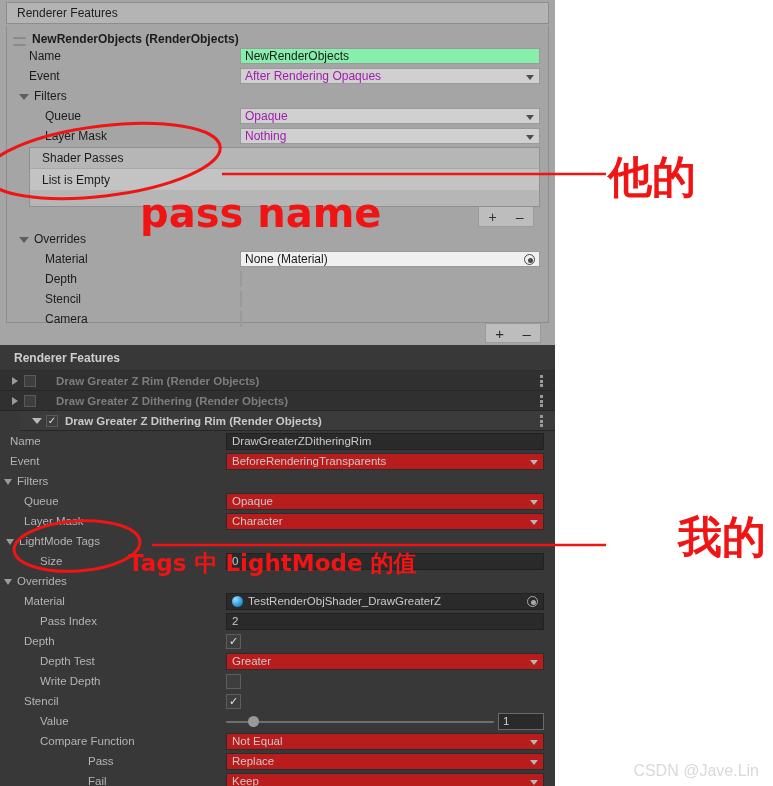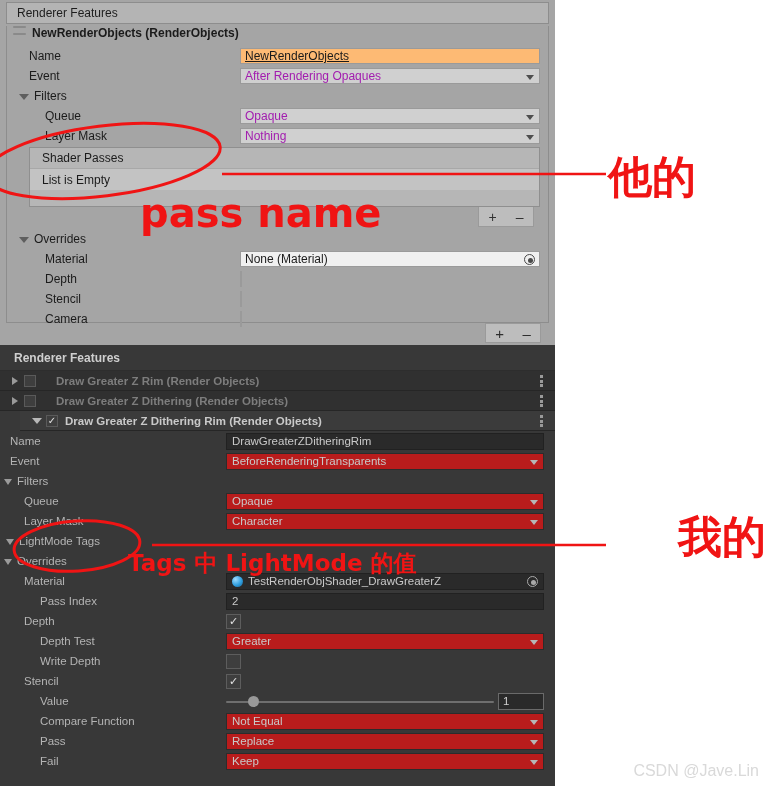--- a/index.html
+++ b/index.html
@@ -26,42 +26,41 @@
     display: flex; align-items: center;
   }
   .lp-titlebar .t { padding-left: 10px; font-size: 12px; color: #1d1d1d; }
 
   .lp-body {
     position: absolute; left: 6px; top: 26px; right: 6px; bottom: 22px;
     background: #a5a5a5;
     border: 1px solid #8d8d8d; border-top: none;
   }
   .lp-feature-head {
-    display: flex; align-items: flex-start; height: 20px;
+    display: flex; align-items: flex-end; height: 20px;
     padding-left: 6px; font-weight: bold; font-size: 12px; color: #1b1b1b;
   }
   .hamburger { width: 13px; height: 9px; margin-right: 6px;
     display: inline-flex; flex-direction: column; justify-content: space-between; }
   .hamburger i { display: block; height: 2px; background: #8a8a8a; border-radius: 1px; }
 
   .lrow { display: flex; align-items: center; height: 20px; }
   .lrow .lbl { font-size: 12px; color: #1b1b1b; white-space: nowrap; }
   .lrow .fld { margin-left: auto; }
   .ind1 { padding-left: 22px; }
   .ind2 { padding-left: 38px; }
 
   .tri { display: inline-block; width: 0; height: 0; margin-right: 5px;
     border-left: 5px solid transparent; border-right: 5px solid transparent;
     border-top: 6px solid #5e5e5e; position: relative; top: 1px; }
 
   .lfield-text {
-    width: 300px; height: 16px; background: #fdba74; border: 1px solid #9a9a9a;
+    width: 300px; height: 16px; background: #86efac; border: 1px solid #9a9a9a;
     font-size: 12px; color: #1b1b1b; display: flex; align-items: center;
     padding-left: 4px;
-    text-decoration: underline;
   }
   .lfield-drop {
     width: 300px; height: 16px; background: #d0d0d0; border: 1px solid #9a9a9a;
     font-size: 12px; color: #a21caf; display: flex; align-items: center;
     padding-left: 4px; position: relative;
   }
   .lfield-drop .arw {
     position: absolute; right: 5px; top: 6px; width: 0; height: 0;
     border-left: 4px solid transparent; border-right: 4px solid transparent;
     border-top: 5px solid #4e4e4e;
@@ -145,21 +144,21 @@
   .feat-name.dim { color: #7d7d7d; font-weight: bold; margin-left: 13px; }
   .kebab { position: absolute; right: 12px; top: 4px;
     display: flex; flex-direction: column; justify-content: space-between; height: 12px; }
   .kebab i { width: 3px; height: 3px; background: #9a9a9a; display: block; }
 
   .drow { height: 20px; display: flex; align-items: center; position: relative; }
   .drow .dlbl { font-size: 11.5px; color: #b4b4b4; white-space: nowrap; }
   .dind0 { padding-left: 10px; }
   .dind1 { padding-left: 24px; }
   .dind2 { padding-left: 40px; }
-  .dind3 { padding-left: 40px; }
+  .dind3 { padding-left: 88px; }
   .dtri { display: inline-block; width: 0; height: 0; margin-right: 5px;
     border-left: 4.5px solid transparent; border-right: 4.5px solid transparent;
     border-top: 6px solid #9b9b9b; position: relative; top: 1px; }
 
   .dfield { position: absolute; left: 226px; width: 318px; height: 17px;
     background: #2a2a2a; border: 1px solid #212121;
     display: flex; align-items: center; padding-left: 5px;
     font-size: 11.5px; color: #c9c9c9; }
   .dfield.drop { background: #b91c1c; border: 1px solid #2c2c2c; }
   .dfield .darw { position: absolute; right: 5px; top: 6px; width: 0; height: 0;
@@ -383,20 +382,24 @@
         <span>Character</span>
         <span class="darw"></span>
       </span>
     </div>
 
     <div class="drow" style="padding-left:6px;">
       <span class="dtri"></span>
       <span class="dlbl">LightMode Tags</span>
     </div>
 
+    <div class="drow dind2">
+      <span class="dlbl">Size</span>
+      <span class="dfield">0</span>
+    </div>
 
     <div class="drow" style="padding-left:4px;">
       <span class="dtri"></span>
       <span class="dlbl">Overrides</span>
     </div>
 
     <div class="drow dind1">
       <span class="dlbl">Material</span>
       <span class="dfield">
         <span class="matsphere"></span>

